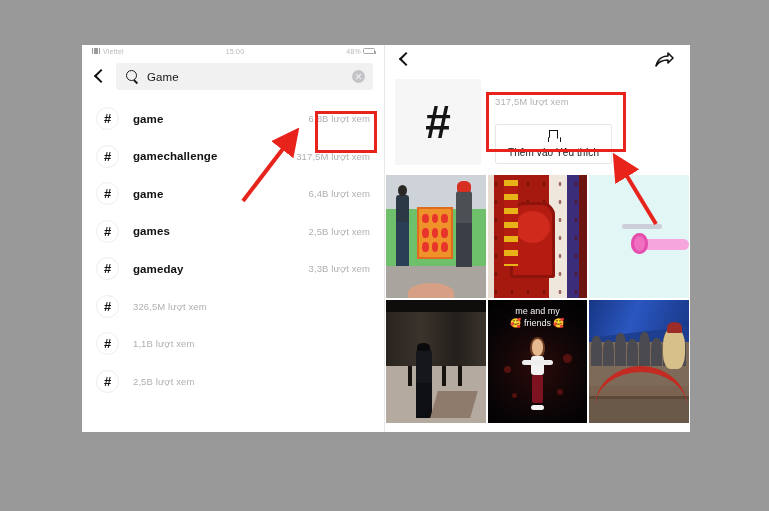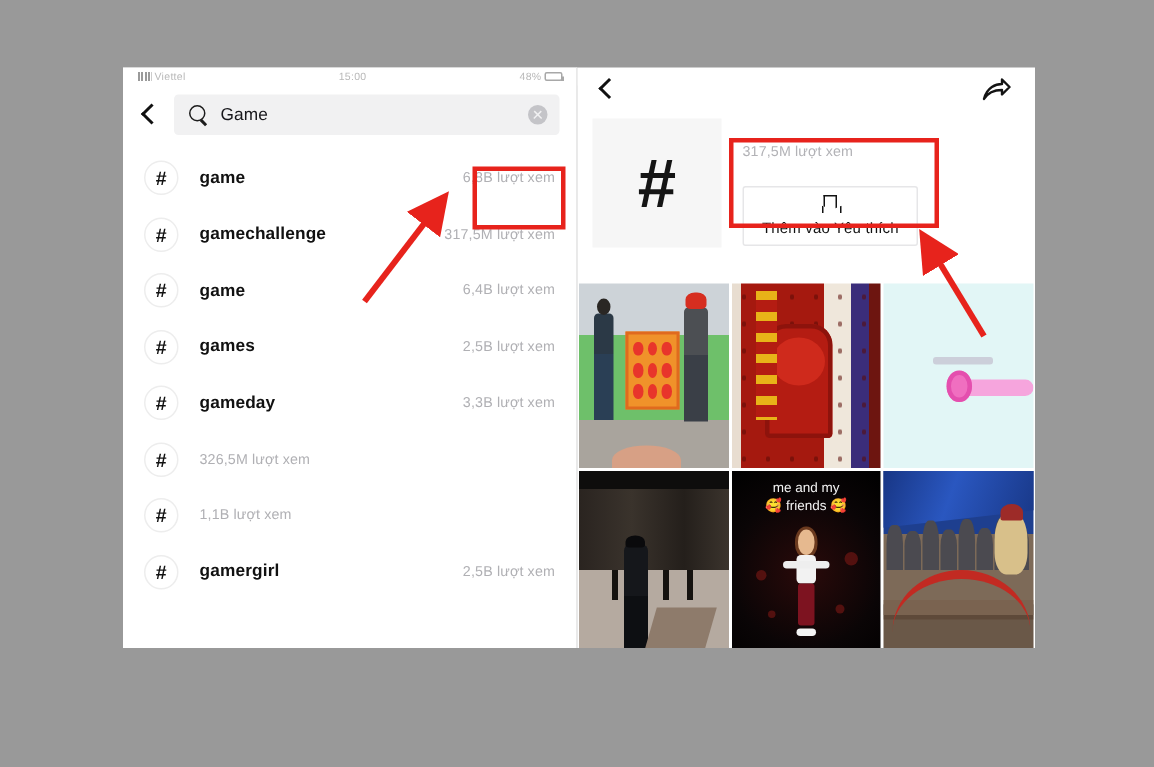--- a/index.html
+++ b/index.html
@@ -142,21 +142,21 @@
   }
   .icon-bookmark:after {
     content:""; position:absolute; left:-1.3px; bottom:-1px; width: 11.6px; height: 5px;
     background: #fff;
     clip-path: polygon(0 100%, 0 0, 50% 55%, 100% 0, 100% 100%);
     border-left:1.3px solid #121212; border-right:1.3px solid #121212;
   }
 
   .grid {
     display: grid; grid-template-columns: repeat(3, 1fr);
-    gap: 2px; padding: 2px 1px; margin-top: 22px;
+    gap: 2px; padding: 2px 1px; margin-top: 8px;
   }
   .cell { position: relative; height: 123px; overflow: hidden; background:#222; }
 
   
   .c1 { background: linear-gradient(#cdd3d8 0 28%, #6ec06a 28% 74%, #a9a49d 74% 100%); }
   .c1 .human-a { position:absolute; left:10%; top:16%; width:13%; height:58%;
                  background: linear-gradient(#2b3946 0 38%, #2a3f55 38% 100%); border-radius:3px 3px 0 0;}
   .c1 .human-a:before{content:"";position:absolute;left:14%;top:-14%;width:72%;height:16%;background:#2a2724;border-radius:50%;}
   .c1 .human-b { position:absolute; right:14%; top:13%; width:16%; height:62%;
                  background: linear-gradient(#4c4f53 0 42%, #3a3f47 42% 100%); border-radius:3px 3px 0 0;}
@@ -304,21 +304,20 @@
         <span class="hash-views">326,5M lượt xem</span>
       </div>
 
       <div class="hashrow">
         <span class="hash-badge">#</span>
         <span class="hash-views">1,1B lượt xem</span>
       </div>
 
       <div class="hashrow">
         <span class="hash-badge">#</span>
-        <span class="hash-name">gamergirl</span>
         <span class="hash-views">2,5B lượt xem</span>
       </div>
 
     </div>
   </div>
 
   <div class="shot shot-right">
 
     <div class="r-topbar">
       <div class="icon-back"></div>

